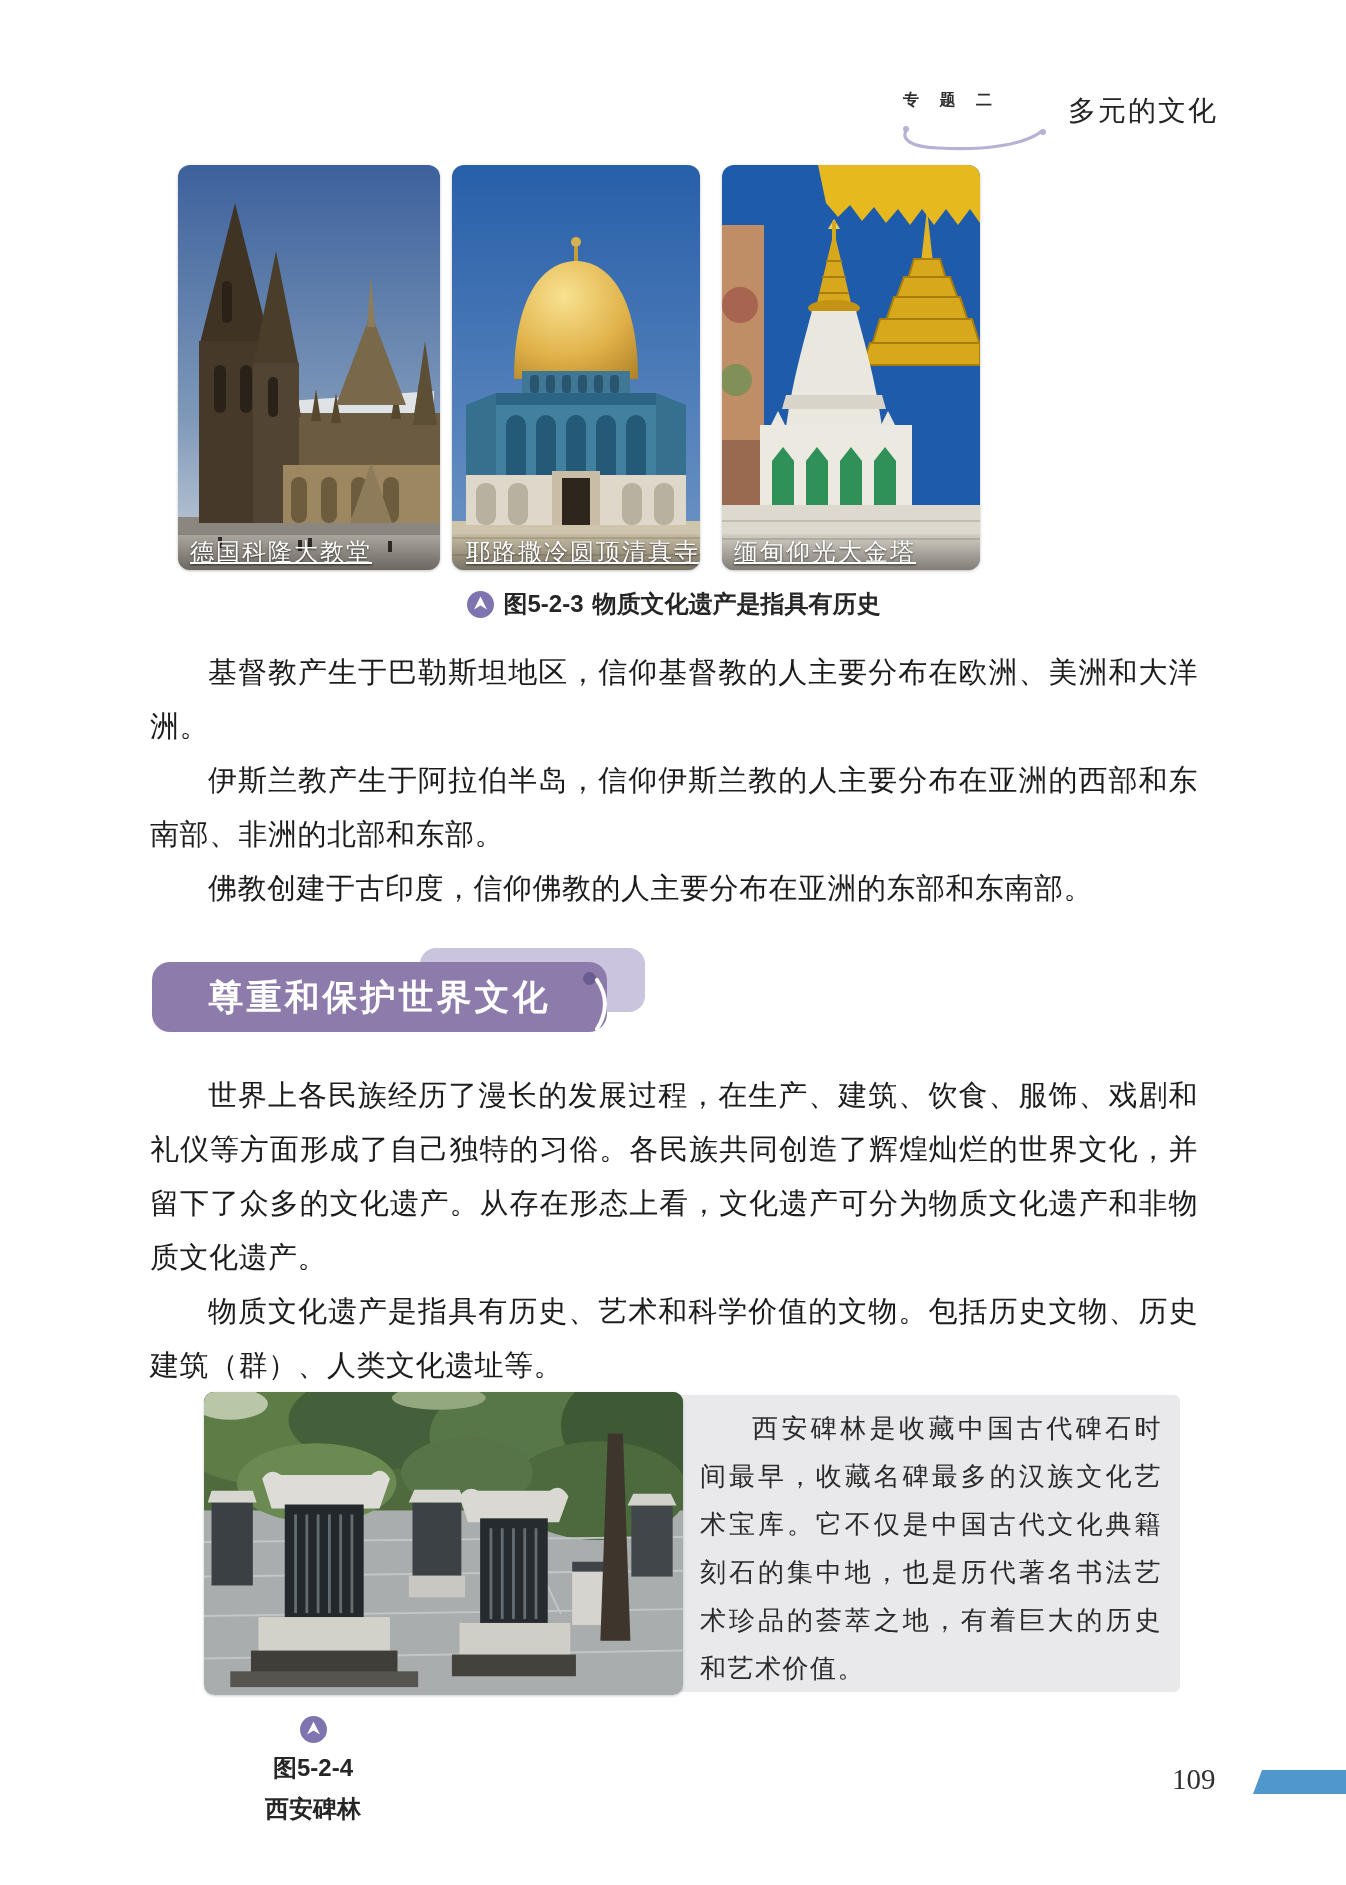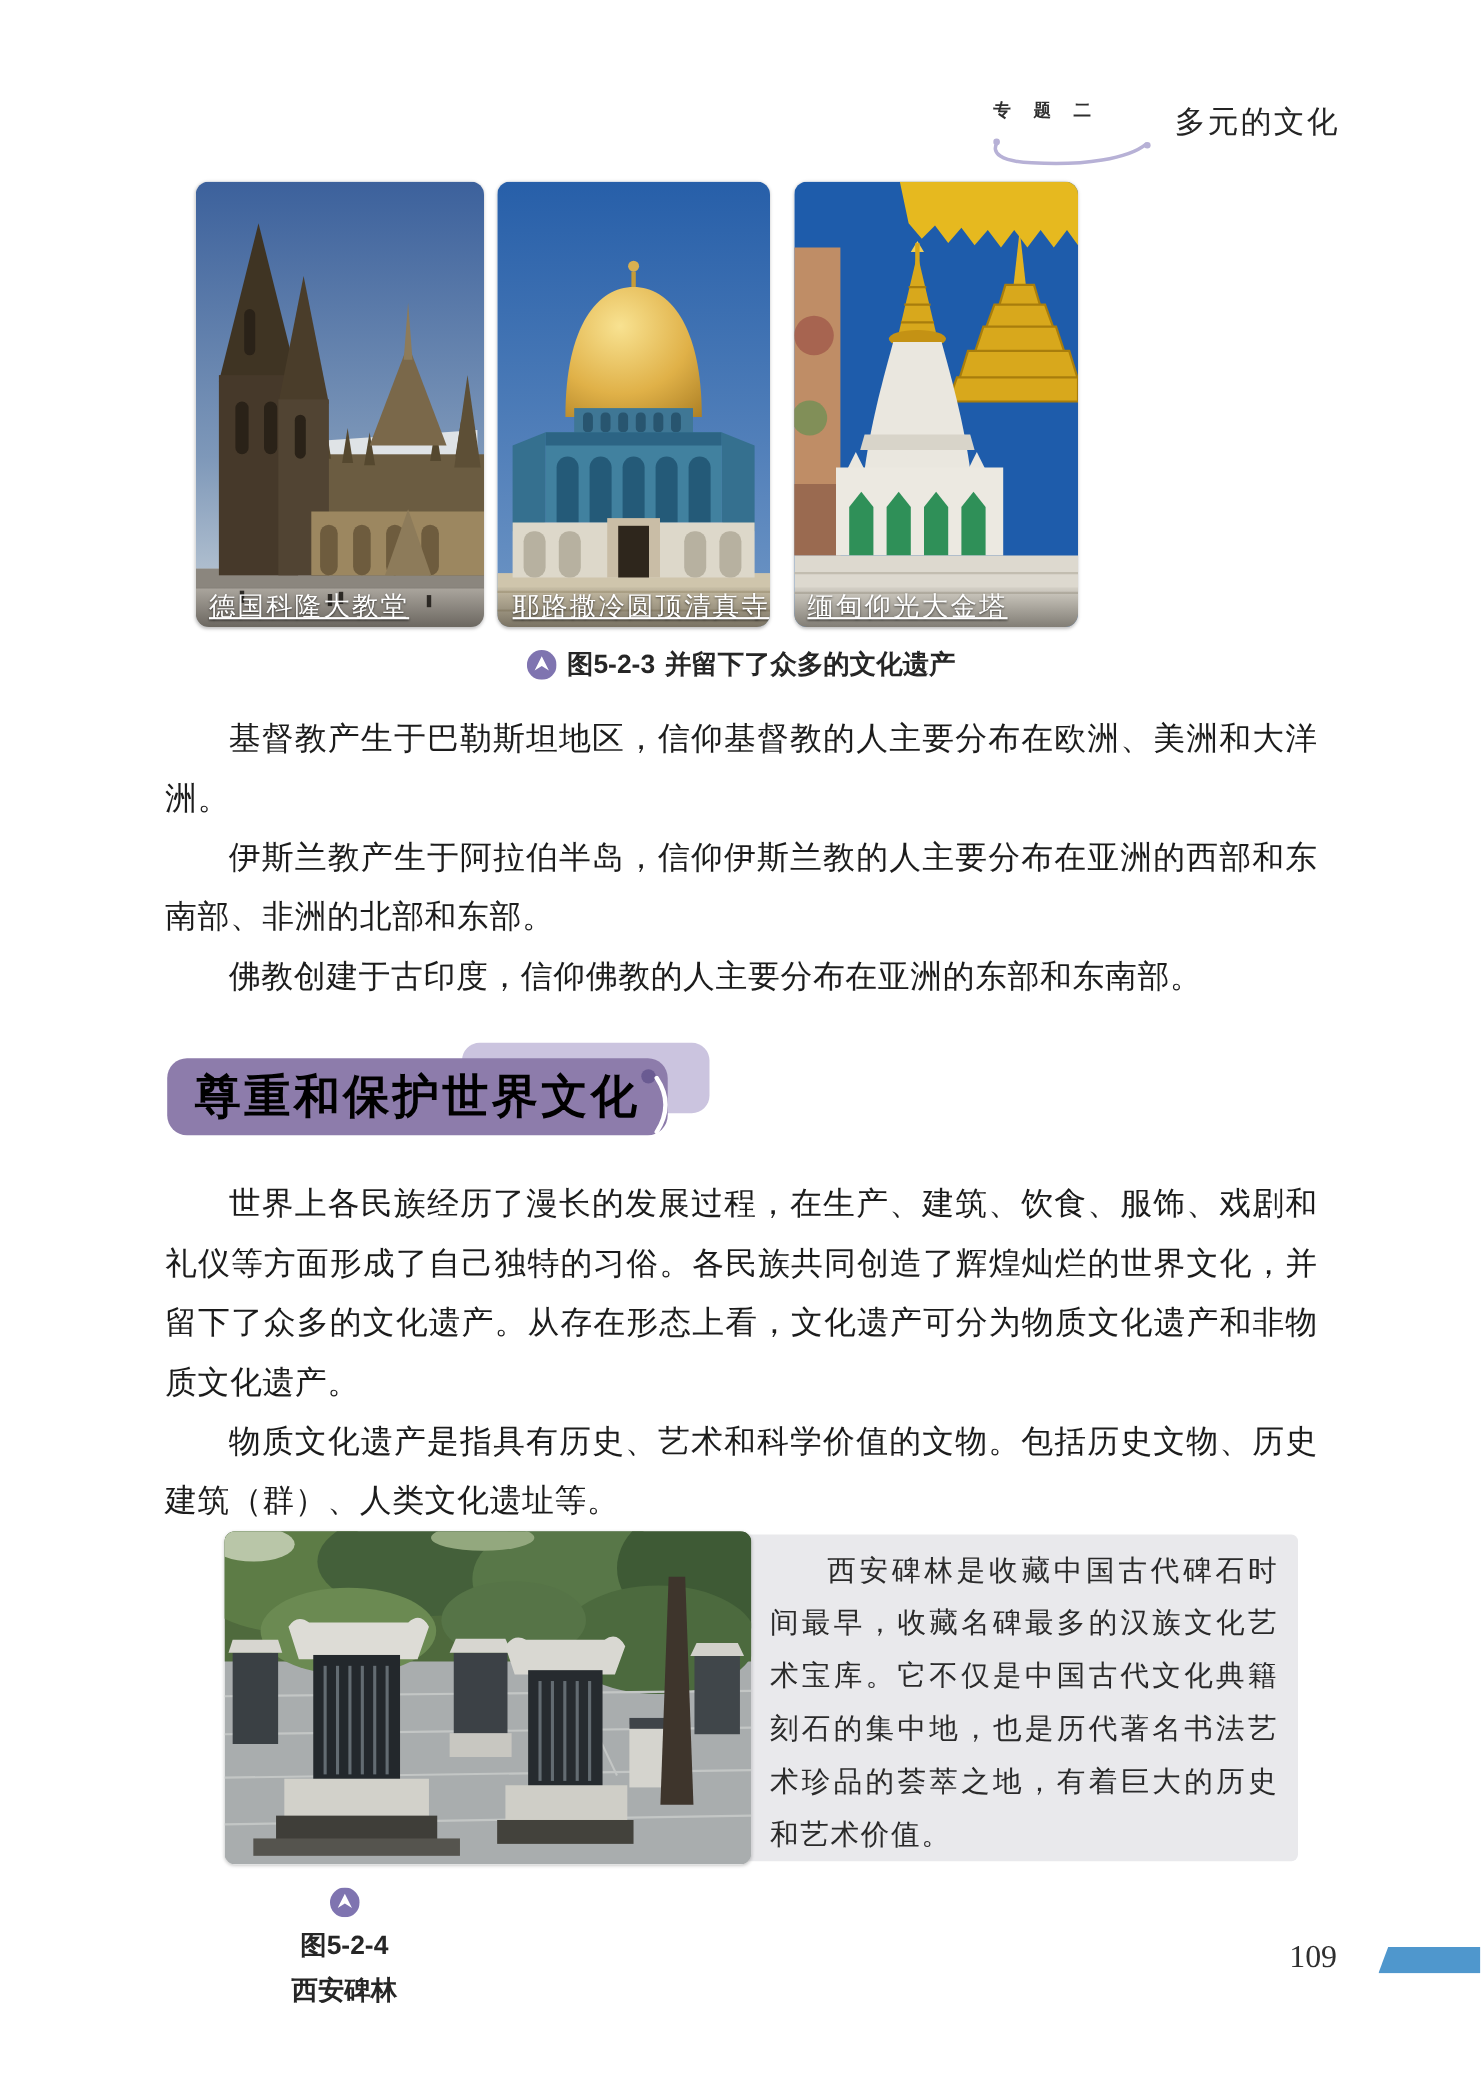--- a/index.html
+++ b/index.html
@@ -38,22 +38,22 @@
   #text-block-1{top:645px;}
   #text-block-2{top:1068px;}
   .para{margin:0;font-size:29px;line-height:54px;text-indent:2em;text-align:justify;
         word-break:break-all;color:#1c1c1c;letter-spacing:0.5px;}
 
   
   .banner-back{position:absolute;left:420px;top:948px;width:225px;height:64px;
     background:#cbc4df;border-radius:16px;}
   .banner-main{position:absolute;left:152px;top:962px;width:455px;height:70px;
     background:#8d7cab;border-radius:18px;display:flex;align-items:center;justify-content:center;}
-  .banner-title{font-family:Liberation Sans, sans-serif;font-size:42px;
-    font-weight:700;color:#000000;letter-spacing:3px;}
+  .banner-title{font-family:Liberation Sans, sans-serif;font-size:35px;
+    font-weight:700;color:#ffffff;letter-spacing:3px;}
   .banner-dot{position:absolute;left:583px;top:972px;width:13px;height:13px;border-radius:50%;
     background:#6a5b92;}
   .banner-arc{position:absolute;left:594px;top:978px;}
 
   
   .note-box{position:absolute;left:650px;top:1395px;width:530px;height:297px;
     background:#e9e9ec;border-radius:6px;}
   .note-text{position:absolute;left:700px;top:1404px;width:462px;margin:0;
     font-size:26px;line-height:48px;text-indent:2em;text-align:justify;word-break:break-all;
     color:#2a2a2a;letter-spacing:1.5px;font-family:"DejaVu Serif","Liberation Serif",serif;}
@@ -233,21 +233,21 @@
     </svg>
     <div class="photo-label">缅甸仰光大金塔</div>
   </div>
 
   <div class="fig-caption" id="caption-523">
     <svg class="caption-icon" viewBox="0 0 27 27">
       <circle cx="13.5" cy="13.5" r="13.5" fill="#7f74b0"></circle>
       <polygon points="13.5,5.5 20,18.5 13.5,14.5 7,18.5" fill="#ffffff"></polygon>
     </svg>
     <span>图5-2-3</span>
-    <span>并留下了众多的文化遗产</span>
+    <span>物质文化遗产是指具有历史</span>
   </div>
 
   <div class="text-block" id="text-block-1">
     <p class="para">基督教产生于巴勒斯坦地区，信仰基督教的人主要分布在欧洲、美洲和大洋洲。</p>
     <p class="para">伊斯兰教产生于阿拉伯半岛，信仰伊斯兰教的人主要分布在亚洲的西部和东南部、非洲的北部和东部。</p>
     <p class="para">佛教创建于古印度，信仰佛教的人主要分布在亚洲的东部和东南部。</p>
   </div>
 
   <div class="banner-back"></div>
   <div class="banner-main">

